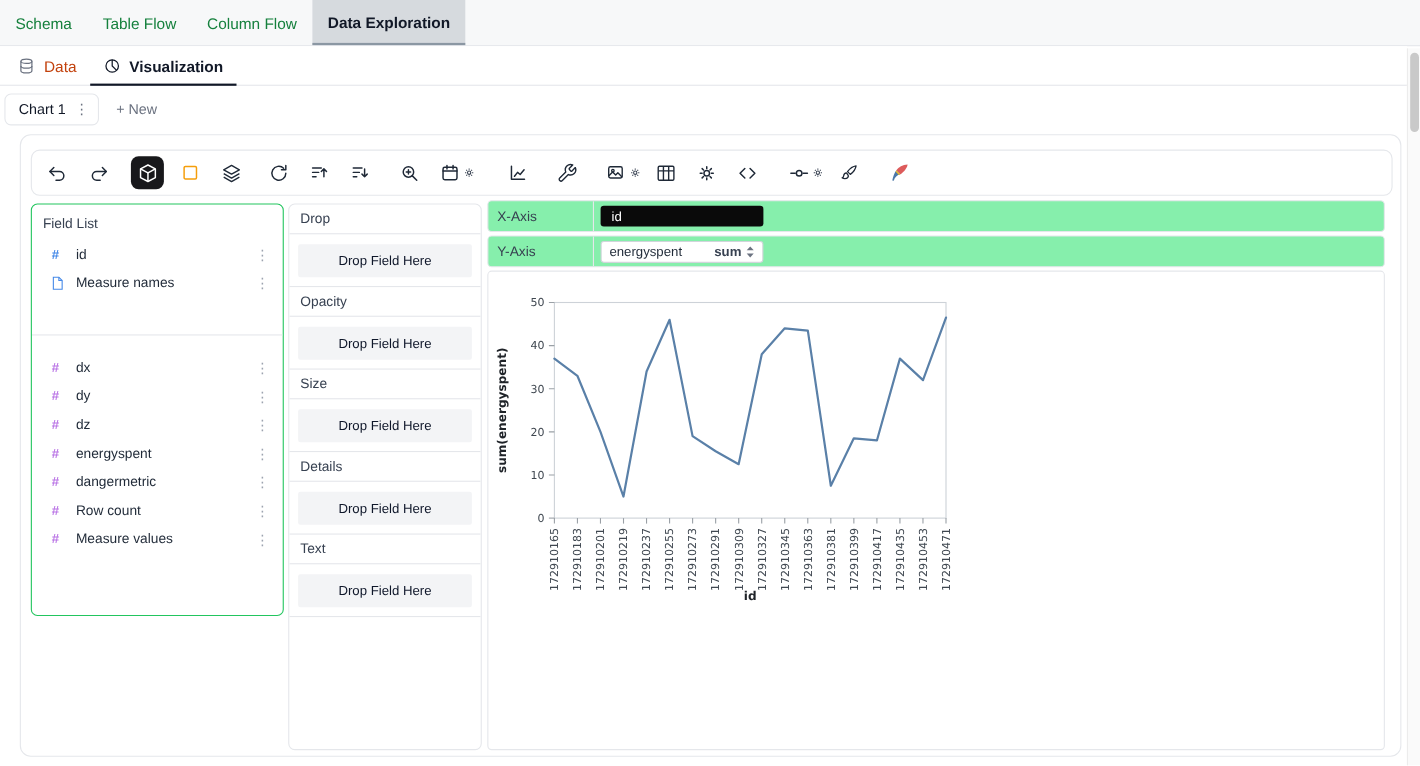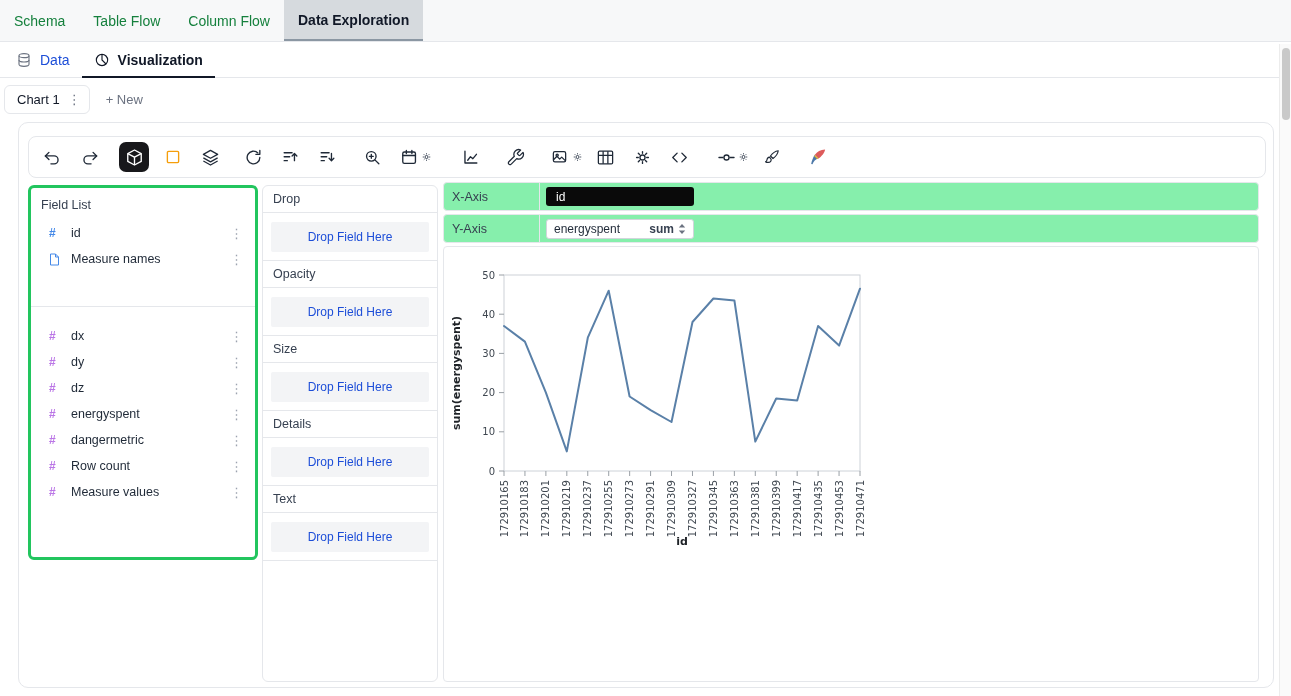--- a/index.html
+++ b/index.html
@@ -16,21 +16,21 @@
   .toptab { display:flex; align-items:center; padding:0 14px; font-size:14px;
     font-weight:500; color:#15803d; cursor:pointer; white-space:nowrap; }
   .toptab.active { background:#d6dade; color:#111827; font-weight:600;
     border-bottom:2px solid #8b97a3; }
 
   
   .subbar { position:absolute; left:0; top:42px; width:1279px; height:36px;
     border-bottom:1px solid #e5e7eb; display:flex; align-items:stretch; padding-left:4px; background:#fff; }
   .subtab { position:relative; display:flex; align-items:center; gap:8px;
     padding:0 12px; font-size:14px; cursor:pointer; }
-  .subtab.inactive { color:#1d4ed8; }
+  .subtab.inactive { color:#c2410c; }
   .subtab.active { color:#111827; font-weight:600; }
   .subtab.active::after { content:""; position:absolute; left:0; right:0; bottom:-1px;
     height:2px; background:#111827; }
   .subtab svg { display:block; }
 
   
   .charttabs { position:absolute; left:4px; top:85px; display:flex; align-items:center; }
   .chart-tab { border:1px solid #e5e7eb; border-radius:6px; background:#fff;
     padding:6px 8px 6px 12px; display:flex; align-items:center; gap:8px;
     font-size:13px; color:#111827; cursor:pointer; }
@@ -48,39 +48,39 @@
   .tbtn { width:26px; height:26px; display:flex; align-items:center; justify-content:center;
     background:none; border:none; padding:0; color:#1f2937; position:relative; cursor:pointer; }
   .tbtn svg { display:block; }
   .tbtn.dark { width:30px; height:30px; background:#18181b; border-radius:7px; color:#ffffff; }
   .tbtn.orange { color:#f59e0b; }
   .gear-mini { position:absolute; right:-9px; top:50%; transform:translateY(-50%); color:#374151; }
   .gear-mini svg { display:block; }
 
   
   .fieldlist { position:absolute; left:28px; top:185px; width:230px; height:375px;
-    border:3px solid #22c55e; border-radius:6px; background:#fff; overflow:hidden; }
+    border:1px solid #22c55e; border-radius:6px; background:#fff; overflow:hidden; }
   .fl-title { font-size:12.5px; color:#374151; padding:10px 10px 8px 10px; }
   .fl-item { height:26px; display:flex; align-items:center; padding:0 10px 0 18px;
     font-size:12.5px; color:#1f2937; cursor:grab; }
   .fl-icon { width:15px; margin-right:7px; font-weight:700; font-size:12px; display:flex; align-items:center; }
   .fl-icon.dim { color:#4589e8; }
   .fl-icon.mea { color:#bb77e6; }
   .fl-label { margin-right:auto; }
   .fl-kebab { color:#9ca3af; font-size:13px; cursor:pointer; padding:0 2px; }
   .fl-divider { border-top:1px solid #e5e7eb; margin:34px 0 16px 0; }
 
   
   .encodings { position:absolute; left:262px; top:185px; width:176px; height:497px;
     border:1px solid #e5e7eb; border-radius:6px; background:#fff; overflow:hidden; }
   .enc-header { font-size:12.5px; color:#374151; padding:6px 10px; height:27px;
     border-bottom:1px solid #e5e7eb; }
   .enc-body { height:48px; padding:9px 8px; border-bottom:1px solid #e5e7eb; }
   .dropbox { height:30px; background:#f3f4f6; border-radius:2px; display:flex;
-    align-items:center; justify-content:center; font-size:12px; color:#1d4ed8; }
+    align-items:center; justify-content:center; font-size:12px; color:#0f172a; }
 
   
   .axis-row { position:absolute; left:443px; width:816px; height:29px;
     border:1px solid #e5e7eb; border-radius:4px; background:#86efac;
     display:flex; align-items:center; }
   #x-row { top:182px; }
   #y-row { top:214px; }
   .axis-label { width:96px; align-self:stretch; display:flex; align-items:center;
     padding-left:8px; font-size:12.5px; color:#374151; border-right:1px solid #e5e7eb; }
   .pill-black { margin-left:6px; height:19px; width:148px; background:#0a0a0a;

